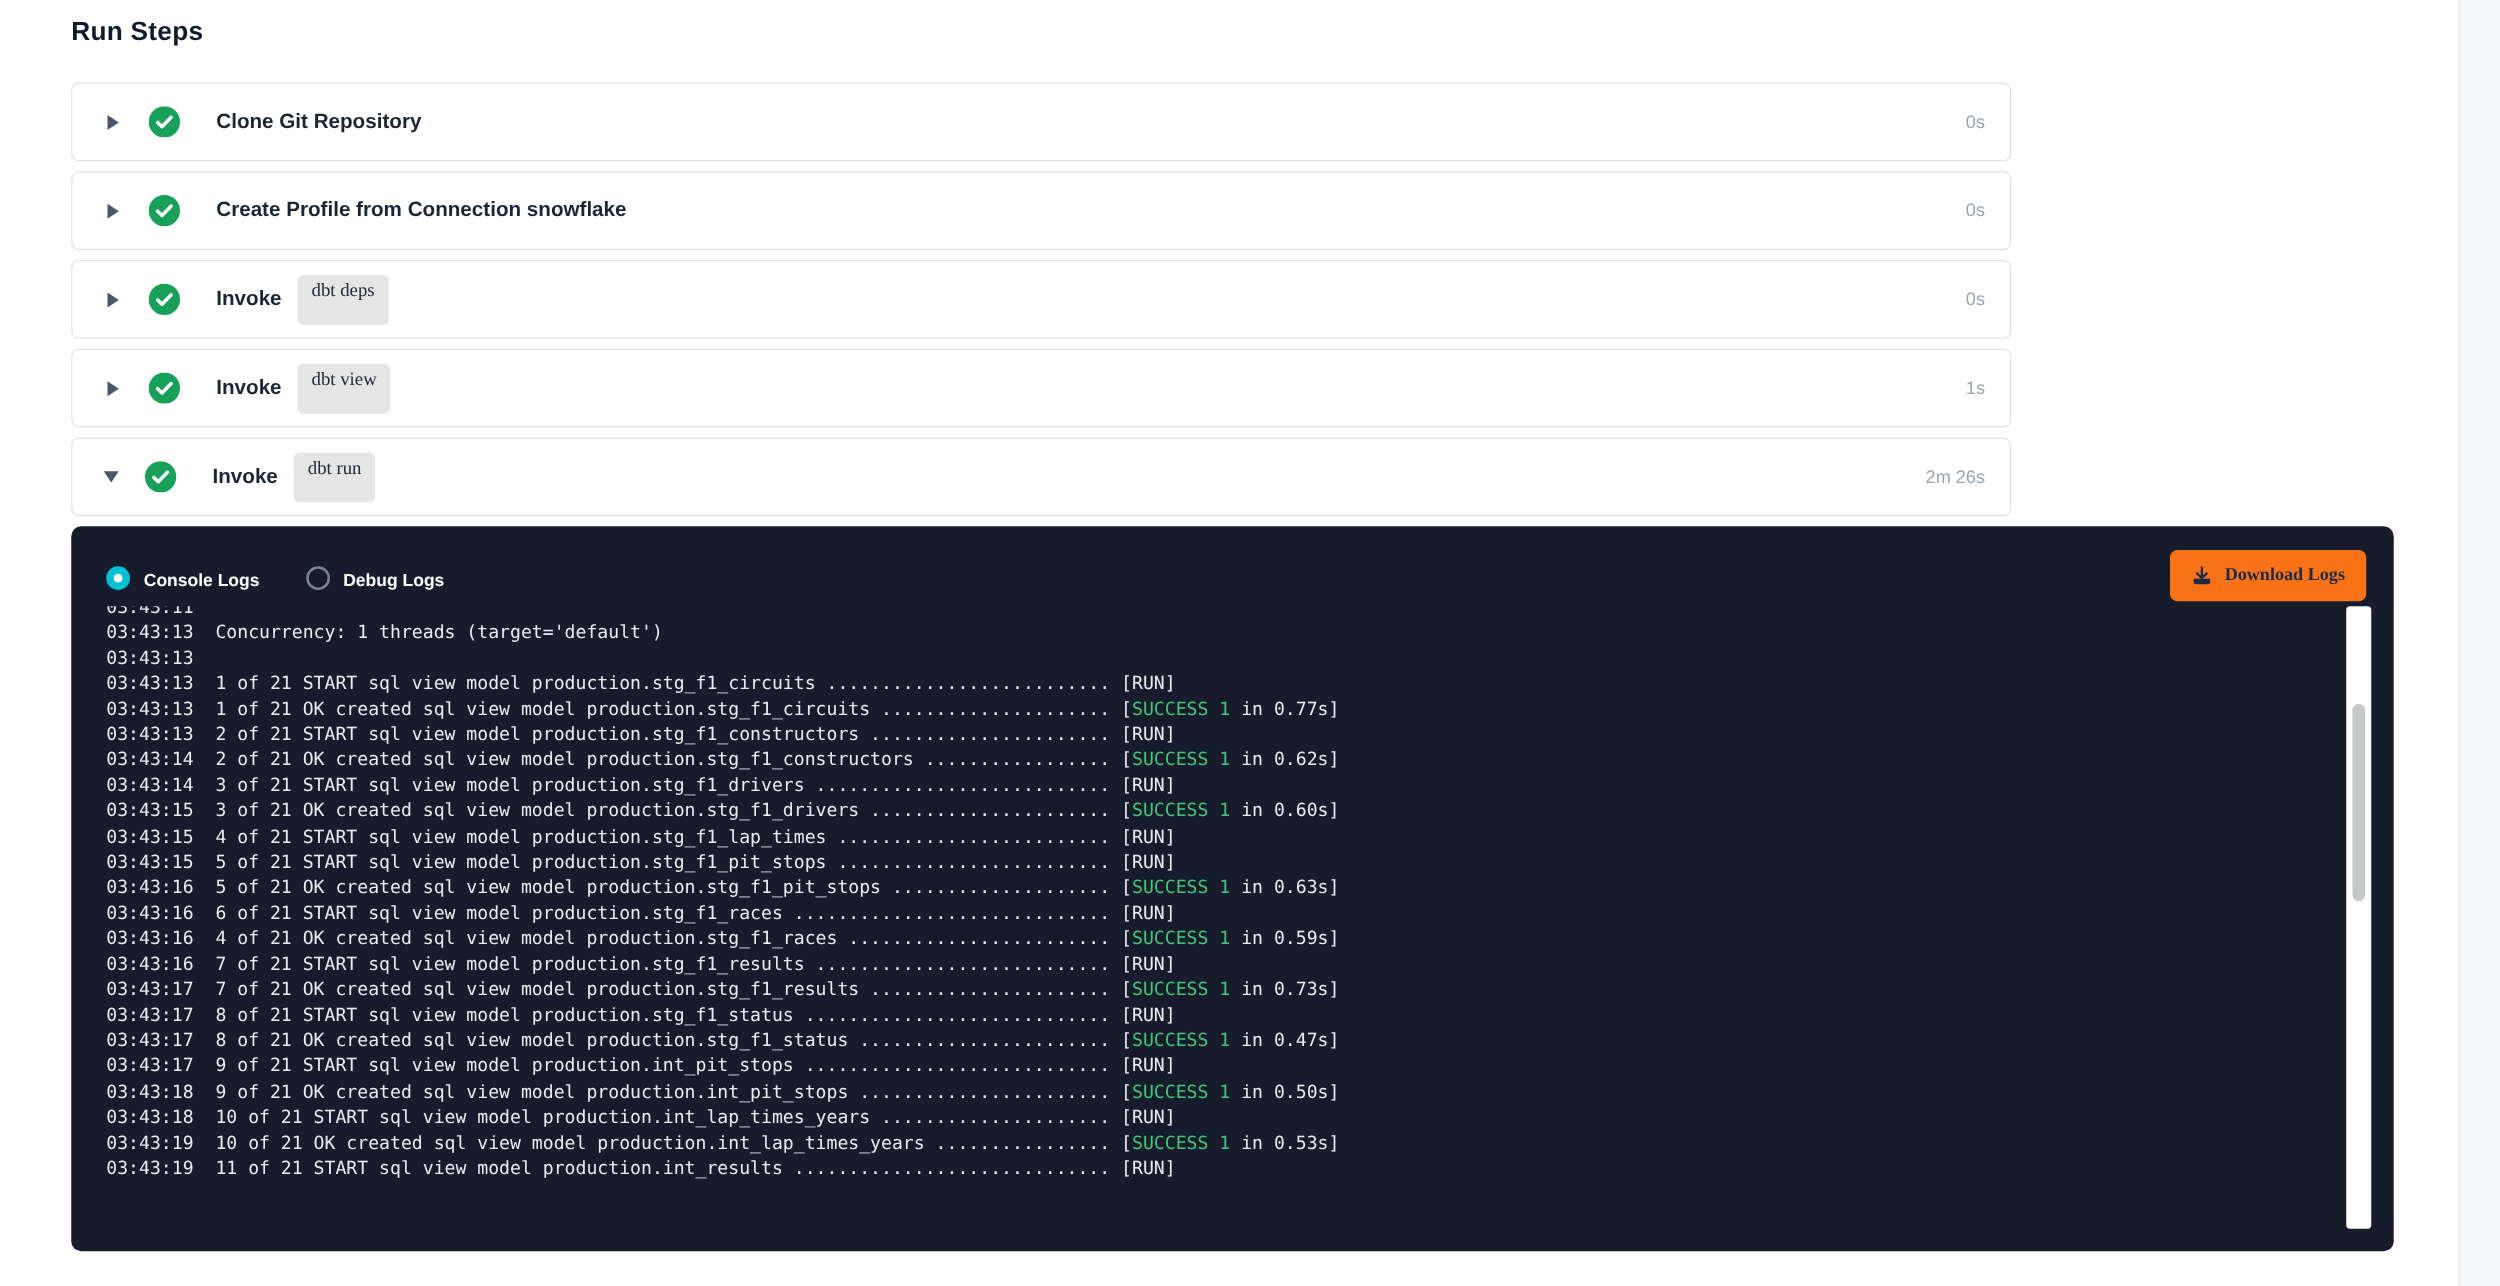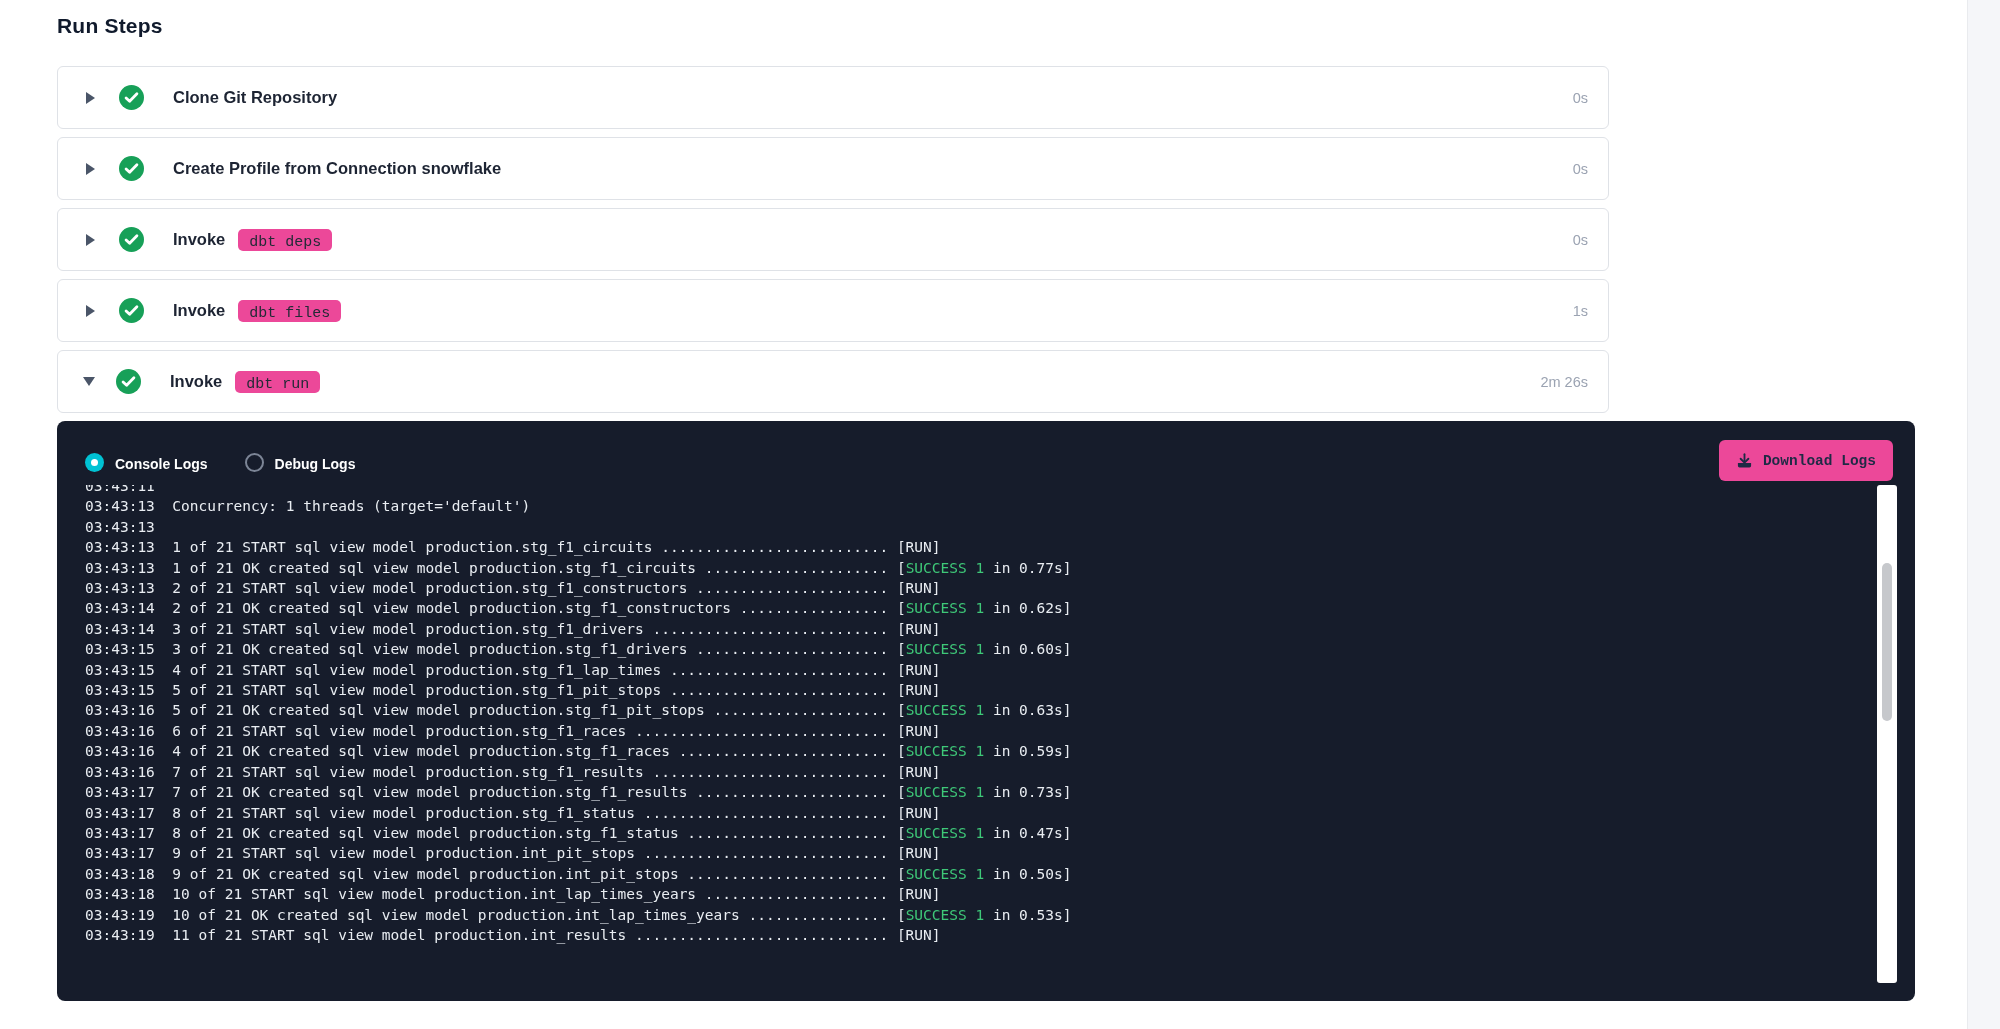--- a/index.html
+++ b/index.html
@@ -24,44 +24,44 @@
   }
   .caret { width:0; height:0; margin:0 24px 0 8px; cursor:pointer;
     border-left:9px solid #4a5568; border-top:6px solid transparent; border-bottom:6px solid transparent; }
   .caret.down {
     border-left:6px solid transparent; border-right:6px solid transparent;
     border-top:9px solid #4a5568; border-bottom:none; margin:0 21px 0 5px;
   }
   .check { width:25px; height:25px; margin-right:18px; flex:0 0 auto; display:block; }
   .step-label { font-size:16.5px; font-weight:700; color:#1d2433;margin-left:11px; }
   .step-cmd {
-    font-family:Liberation Mono, monospace; font-size:15px; color:#232a36;
-    background:#ec4899; border-radius:5px; padding:5px 11px 0 11px; margin-left:13px;
+    font-family:Liberation Serif, serif; font-size:15px; color:#232a36;
+    background:#e5e5e5; border-radius:5px; padding:5px 11px 18px 11px; margin-left:13px;
   }
   .step-duration { margin-left:auto; font-size:14.5px; color:#9ba3b2; }
 
   .log-panel {
     position:relative; width:1858px; height:580px; margin-top:1px;
     background:#161c2b; border-radius:8px;
   }
   .log-header { display:flex; align-items:center; padding:32px 0 0 28px; }
   .radio-group { display:flex; align-items:flex-end; margin-right:37px; cursor:pointer; }
   .radio { width:19px; height:19px; border-radius:50%; position:relative; flex:0 0 auto; }
   .radio.selected { background:#00c2d4; }
   .radio.selected::after {
     content:""; position:absolute; left:6px; top:6px; width:7px; height:7px;
     border-radius:50%; background:#ffffff;
   }
   .radio.unselected { border:2px solid #7c8596; background:transparent; }
   .radio-label { color:#ffffff; font-size:14px; font-weight:700; margin-left:11px; }
   .download-btn {
     position:absolute; top:19px; right:22px; height:41px; padding:0 17px;
-    background:#ec4899; border:none; border-radius:6px; cursor:pointer;
+    background:#f97316; border:none; border-radius:6px; cursor:pointer;
     display:flex; align-items:center; gap:10px;
-    font-family:Liberation Mono, monospace; font-size:14.5px; font-weight:700; color:#1e2a45;
+    font-family:Liberation Serif, serif; font-size:14.5px; font-weight:700; color:#1e2a45;
   }
   .log-viewport {
     position:absolute; left:0; top:64px; width:1760px; height:508px;
     overflow:hidden; padding-left:28px;
   }
   .log-lines { margin-top:-9px; }
   .log-line {
     font-family:"DejaVu Sans Mono", monospace; font-size:14.5px; line-height:20.4px;
     color:#e9edf2; white-space:pre;
   }
@@ -116,21 +116,21 @@
     <span class="step-duration">0s</span>
   </div>
 
   <div class="step-box">
     <span class="caret"></span>
     <svg class="check" viewBox="0 0 24 24">
       <circle cx="12" cy="12" r="12" fill="#17a058"></circle>
       <path d="M6.8 12.4l3.4 3.3 7-7.2" stroke="#ffffff" stroke-width="2.7" fill="none" stroke-linecap="round" stroke-linejoin="round"></path>
     </svg>
     <span class="step-label">Invoke</span>
-    <code class="step-cmd">dbt files</code>
+    <code class="step-cmd">dbt view</code>
     <span class="step-duration">1s</span>
   </div>
 
   <div class="step-box">
     <span class="caret down"></span>
     <svg class="check" viewBox="0 0 24 24">
       <circle cx="12" cy="12" r="12" fill="#17a058"></circle>
       <path d="M6.8 12.4l3.4 3.3 7-7.2" stroke="#ffffff" stroke-width="2.7" fill="none" stroke-linecap="round" stroke-linejoin="round"></path>
     </svg>
     <span class="step-label">Invoke</span>

